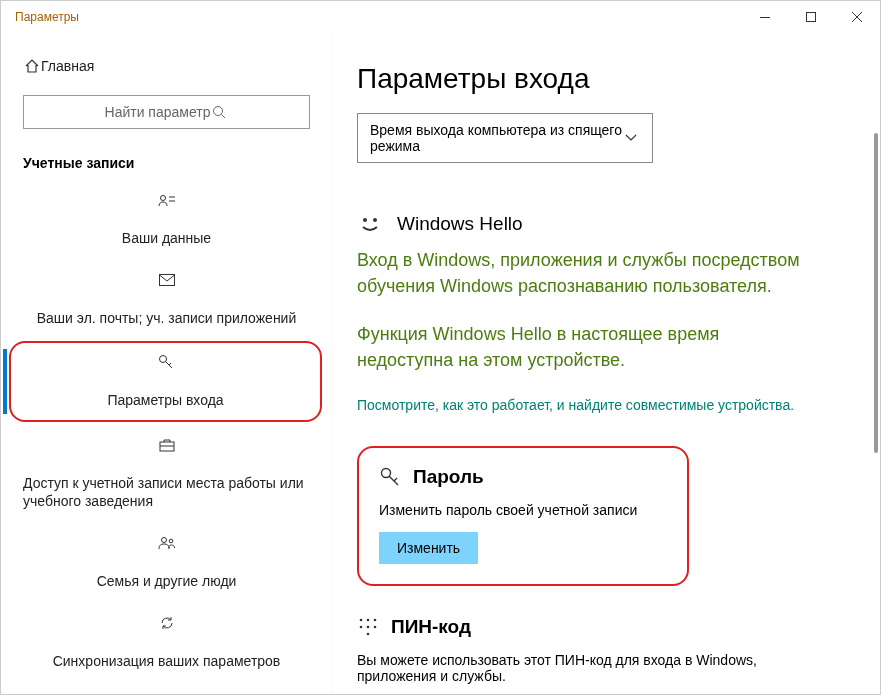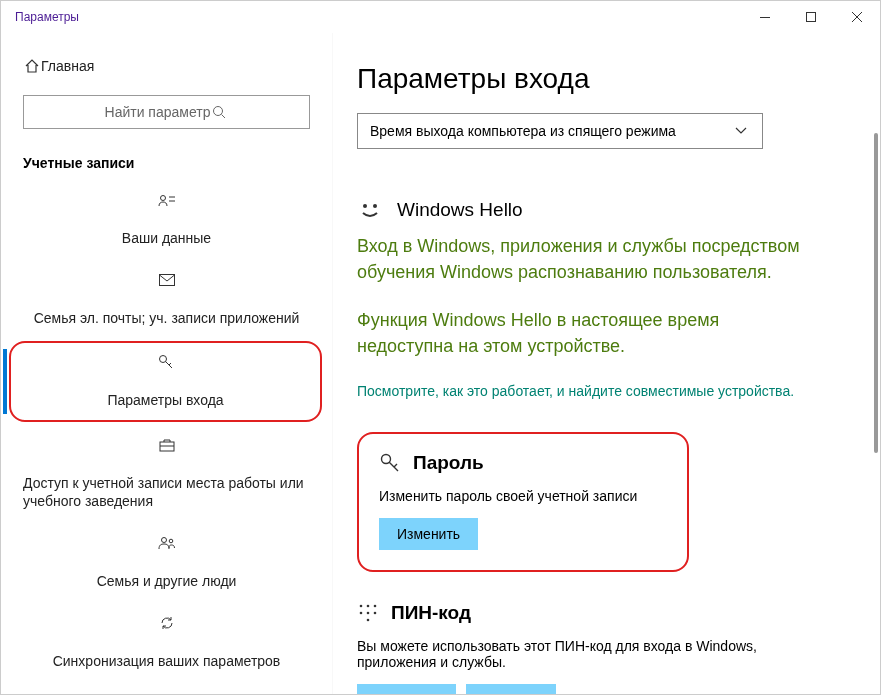--- a/index.html
+++ b/index.html
@@ -11,21 +11,21 @@
     overflow: hidden;
     position: relative;
     border: 1px solid #ccc;
   }
   .titlebar {
     height: 32px;
     display: flex;
     align-items: center;
     padding-left: 14px;
     font-size: 12px;
-    color: #4c1d95;
+    color: #a16207;
   }
   .titlebar-controls {
     margin-left: auto;
     display: flex;
   }
   .titlebar-btn {
     width: 46px;
     height: 32px;
     display: flex;
     align-items: center;
@@ -113,21 +113,21 @@
     margin-bottom: 18px;
     color: #000;
   }
   .dropdown {
     border: 1px solid #888;
     padding: 8px 12px;
     font-size: 14px;
     display: flex;
     justify-content: space-between;
     align-items: center;
-    width: 406px;
+    width: 296px;
     margin-bottom: 48px;
   }
   .hello-header {
     display: flex;
     align-items: center;
     gap: 14px;
     margin-bottom: 10px;
   }
   .hello-header h2 {
     font-size: 19px;
@@ -247,21 +247,21 @@
       <span class="label">Ваши данные</span>
     </div>
 
     <div class="nav-item">
       <span class="icon">
         <svg width="16" height="12" viewBox="0 0 16 12">
             <rect x="0.5" y="0.5" width="15" height="11" fill="none" stroke="#333"></rect>
             <path d="M0.5 1 L8 7 L15.5 1" fill="none" stroke="#333"></path>
           </svg>
       </span>
-      <span class="label">Семья эл. почты; уч. записи приложений</span>
+      <span class="label">Ваши эл. почты; уч. записи приложений</span>
     </div>
 
     <div class="nav-item selected">
       <span class="icon">
         <svg width="16" height="16" viewBox="0 0 16 16">
             <circle cx="5" cy="5" r="3.5" fill="none" stroke="#333"></circle>
             <path d="M7.5 7.5 L14 14 M11 11 L13 9" fill="none" stroke="#333"></path>
           </svg>
       </span>
       <span class="label">Параметры входа</span>

